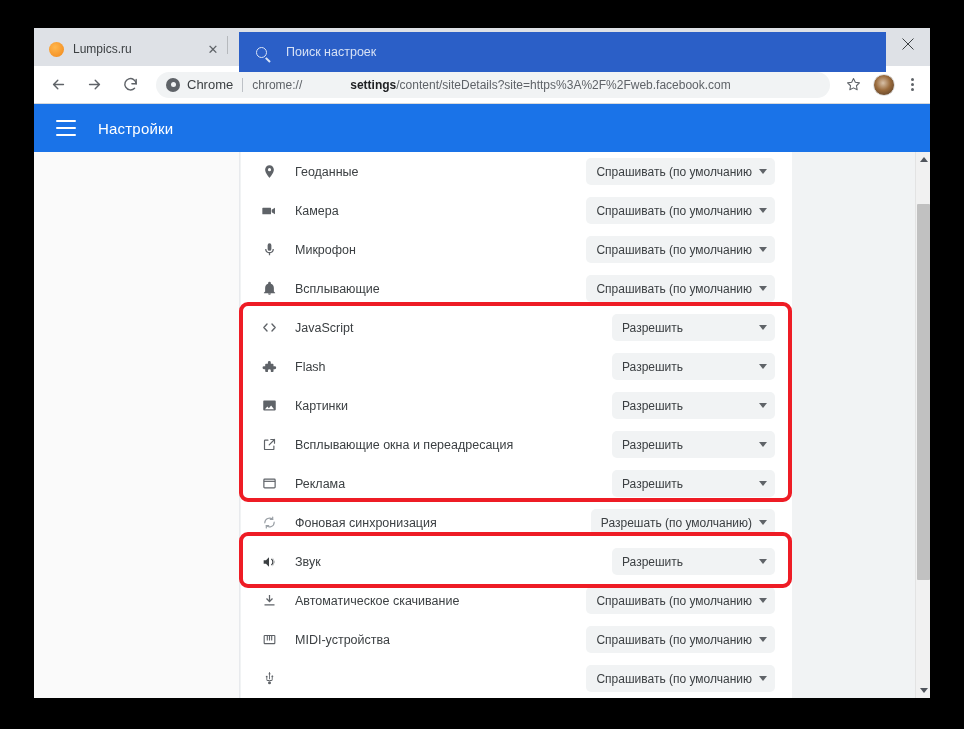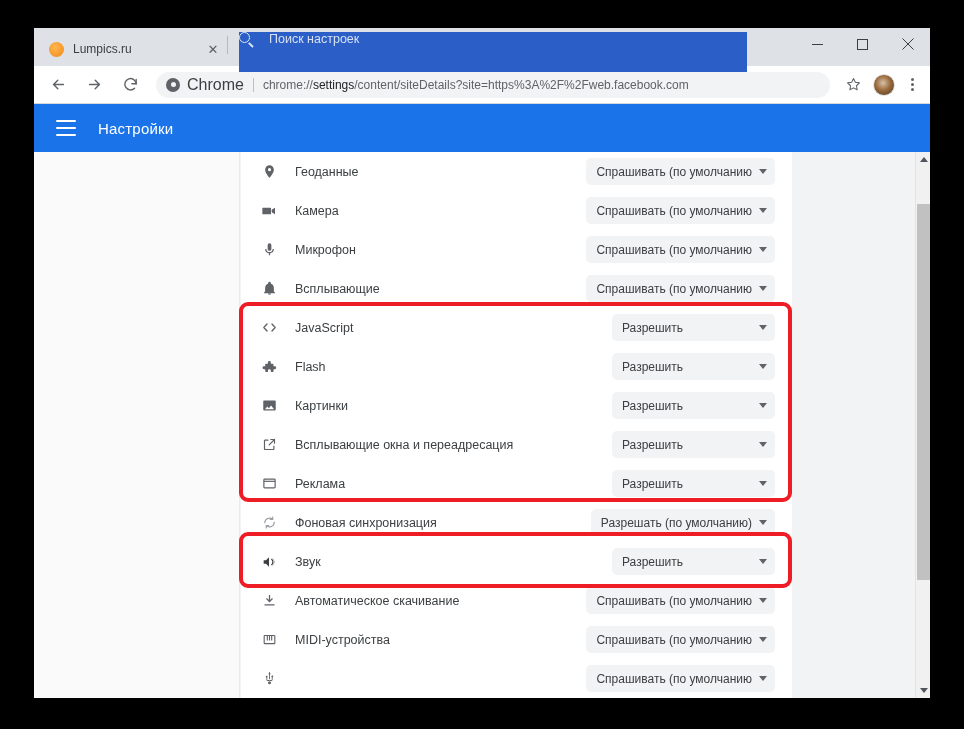--- a/index.html
+++ b/index.html
@@ -122,29 +122,29 @@
     border-radius: 50%;
     background: #5f6368;
     position: relative;
     margin-right: 7px;
   }
   #chrome-page-icon::after {
     content: ""; position: absolute;
     left: 4.5px; top: 4.5px; width: 5px; height: 5px;
     border-radius: 50%; background: #f1f3f4;
   }
-  #omnibox-scheme { font-size: 16px; color: #3c4043; }
+  #omnibox-scheme { font-size: 13px; color: #3c4043; }
   .omni-divider {
     width: 1px; height: 14px; background: #bdc1c6; margin: 0 9px;
   }
   #omnibox-url {
     font-size: 12px; color: #5f6368;
     white-space: nowrap; overflow: hidden;
   }
-  #omnibox-url b { color: #202124; font-weight: normal; }
+  #omnibox-url b { color: #202124; font-weight: bold; margin-left: 48px; }
   #star-button {
     width: 26px; height: 26px; margin: 0 2px;
     display: flex; align-items: center; justify-content: center;
     color: #5f6368; font-size: 14px; border-radius: 50%;
   }
   #avatar {
     width: 22px; height: 22px; margin: 0 5px;
     border-radius: 50%;
     background: radial-gradient(circle at 45% 40%, #d8c1a8 0%, #9a6b3c 45%, #4a3422 100%);
     border: 1px solid #e0e0e0;
@@ -171,24 +171,25 @@
     display: flex; flex-direction: column; justify-content: space-between;
     margin-right: 22px;
   }
   #hamburger i { height: 2px; background: #ffffff; border-radius: 1px; }
   #settings-title {
     color: #ffffff; font-size: 15px; letter-spacing: .2px;
   }
   #search-box {
     position: absolute;
     left: 205px; top: 0;
-    width: 508px; height: 40px;
+    width: 647px; height: 40px;
     margin-top: 4px;
     background: #2b5fc7;
-    display: flex; 
+    display: flex; align-items: center;
+    padding-left: 17px;
   }
   .search-icon-circle {
     width: 11px; height: 11px; border: 1.7px solid #dbe5f7;
     border-radius: 50%; position: relative;
     flex: 0 0 11px;
   }
   .search-icon-circle::after {
     content: ""; position: absolute;
     right: -5px; bottom: -4px;
     width: 6px; height: 1.7px; background: #dbe5f7;

